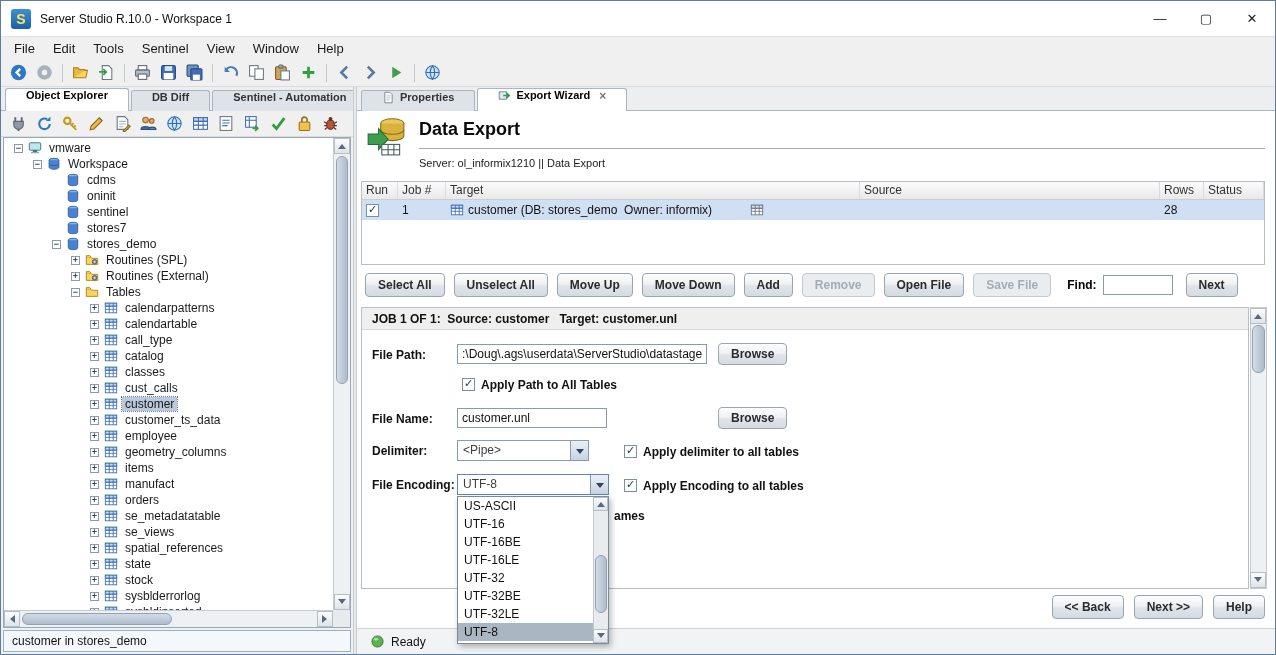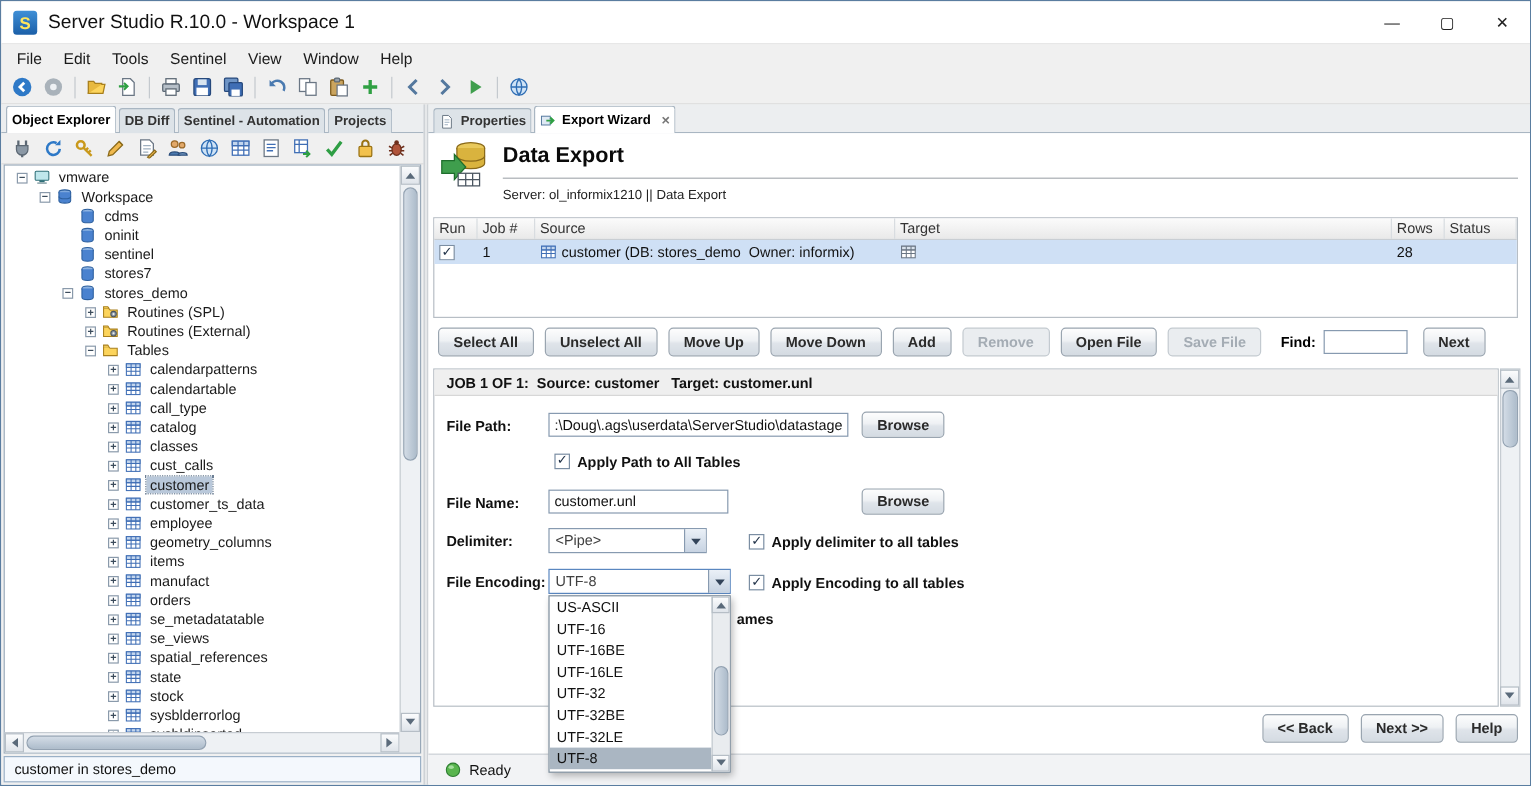--- a/index.html
+++ b/index.html
@@ -4,41 +4,41 @@
 <style>
   * { margin:0; padding:0; box-sizing:border-box; }
   body { font-family:"Liberation Sans", sans-serif; background:#888; }
   #app { position:relative; width:1276px; height:655px; background:#f0f0f0;
          border:1px solid #5a7da0; overflow:hidden; display:flex; flex-direction:column; }
 
   
   .titlebar { height:36px; background:#ffffff; display:flex; align-items:center; border-bottom:1px solid #e2e2e2; }
   .app-logo { width:20px; height:20px; margin:0 9px 0 10px; background:linear-gradient(#3f8fd6,#1b5fa8);
               border-radius:3px; color:#ffe55c; font:bold 14px/20px "Liberation Sans",sans-serif; text-align:center; }
-  .title-text { font-size:16px; color:#111; }
+  .title-text { font-size:12px; color:#111; }
   .win-controls { margin-left:auto; display:flex; height:100%; }
   .wbtn { width:46px; display:flex; align-items:center; justify-content:center; font-size:13px; color:#222; }
 
   
   .menubar { height:22px; background:#f0f0f0; display:flex; align-items:center; padding-left:4px; }
   .menu-item { font-size:13px; color:#1a1a1a; padding:2px 9px; }
   .toolbar { height:28px; background:#f0f0f0; display:flex; align-items:center; padding-left:6px; border-bottom:1px solid #dcdcdc; }
   .tb-btn { width:23px; height:23px; padding:3px; margin-right:3px; border-radius:3px; }
   .tb-btn svg { width:100%; height:100%; display:block; }
   .tb-sep { width:1px; height:18px; background:#c4c9ce; margin:0 6px 0 3px; }
 
   
   #workspace { flex:1; display:flex; min-height:0; }
   #left  { width:352px; display:flex; flex-direction:column; background:#f0f0f0; min-height:0; }
   #splitter { width:4px; background:#e6e8ea; border-left:1px solid #c9cdd1; border-right:1px solid #c9cdd1; }
   #right { flex:1; display:flex; flex-direction:column; min-width:0; min-height:0; }
 
   
   .tabs { height:24px; display:flex; align-items:flex-end; padding-left:4px; background:#eceef0; border-bottom:1px solid #a9b6c2; }
-  .tab { height:21px; margin-bottom:-1px; display:flex; align-items:center; gap:5px; padding:0 4px;
+  .tab { height:21px; margin-bottom:-1px; display:flex; gap:5px; padding:0 20px;
          border:1px solid #a9b6c2; border-bottom:none; border-radius:3px 3px 0 0;
          background:#dde3e8; font:bold 11px "Liberation Sans",sans-serif; color:#333; margin-right:2px; white-space:nowrap; }
   .tab.active { background:#ffffff; height:23px; color:#000; }
   .tab .tab-icn { width:13px; height:13px; } .tab .tab-icn svg { width:100%; height:100%; display:block; }
   .tab-close { font-size:12px; color:#777; margin-left:4px; }
 
   
   .ltoolbar { height:26px; background:#f0f0f0; display:flex; align-items:center; padding-left:6px; border-bottom:1px solid #dcdcdc; }
 
   
@@ -749,22 +749,22 @@
             </svg>
           </div>
         <div id="hdr-title">Data Export</div>
         <div id="hdr-rule"></div>
         <div id="hdr-sub">Server: ol_informix1210 || Data Export</div>
 
         <div id="jobs-table">
           <div class="jt-header" id="jt-header">
               <div class="jt-hcell" style="width: 36px;">Run</div>
               <div class="jt-hcell" style="width: 48px;">Job #</div>
+              <div class="jt-hcell" style="width: 414px;">Target</div>
               <div class="jt-hcell" style="width: 300px;">Source</div>
-              <div class="jt-hcell" style="width: 414px;">Target</div>
               <div class="jt-hcell" style="width: 44px;">Rows</div>
               <div class="jt-hcell" style="width: 60px;">Status</div>
             </div>
           <div class="jt-row" id="jt-row">
               <div class="jt-cell" style="width: 36px;"><span class="cb checked" style="position: relative;"></span></div>
               <div class="jt-cell" style="width: 48px;">1</div>
               <div class="jt-cell" style="width: 300px;"><span class="ticon"><svg viewBox="0 0 16 16">
                     <rect x="1.5" y="2.5" width="13" height="11" fill="#fff" stroke="#3f6eb5"></rect>
                     <rect x="1.5" y="2.5" width="13" height="3.5" fill="#c3d6ee" stroke="#3f6eb5"></rect>
                     <path d="M1.5 6h13M1.5 9.5h13M6 2.5v11M10.5 2.5v11" stroke="#3f6eb5" fill="none"></path>

